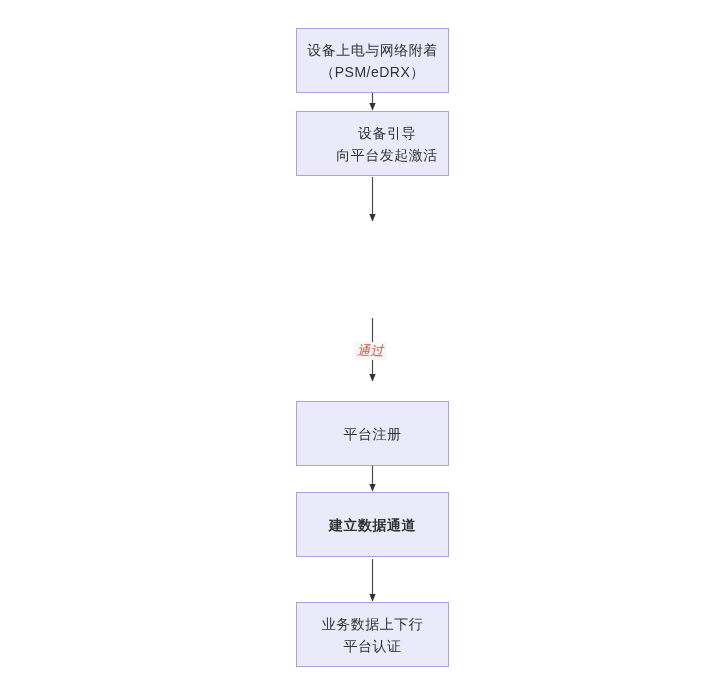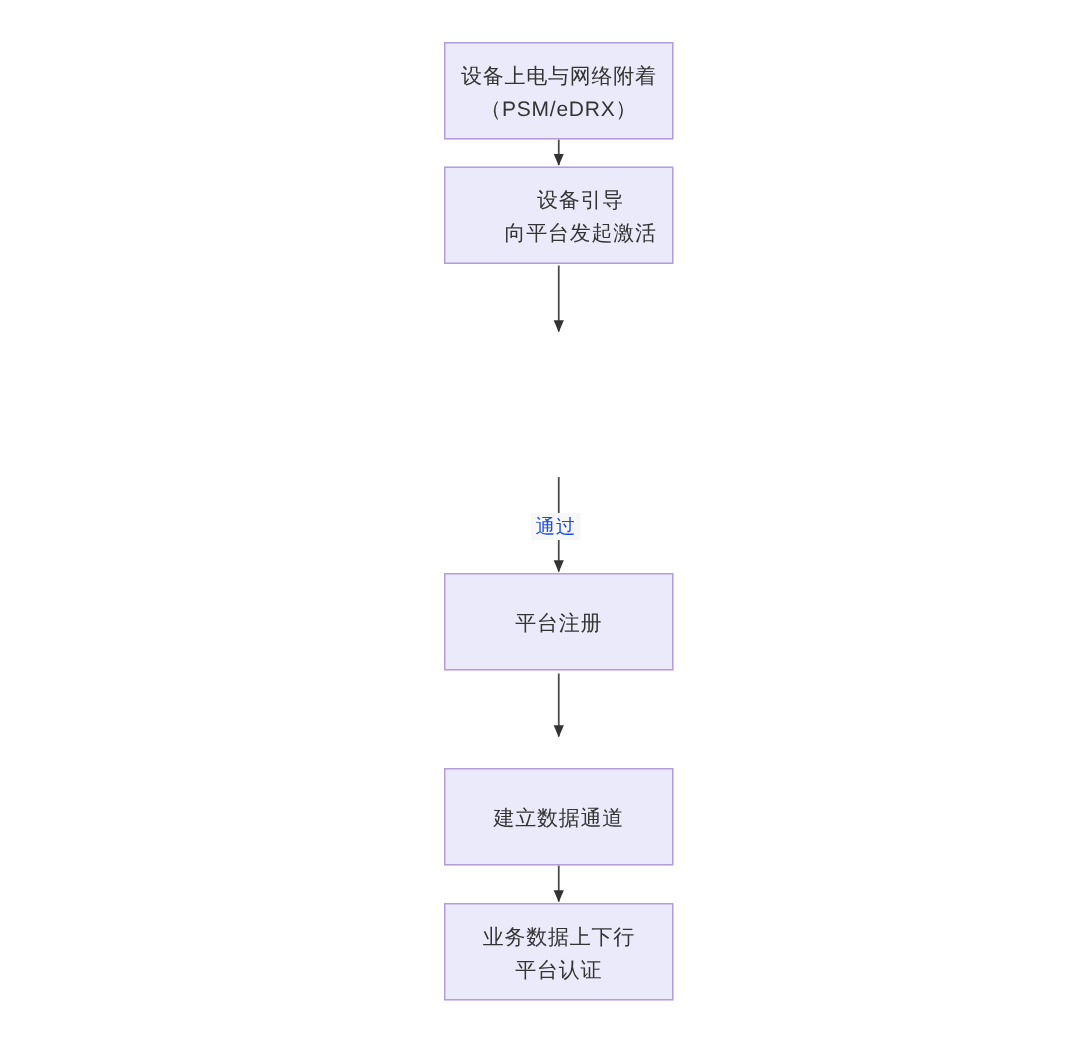--- a/index.html
+++ b/index.html
@@ -89,25 +89,26 @@
     height: 700px;
     z-index: 1;
     pointer-events: none;
   }
 
   .edge-label {
     position: absolute;
     z-index: 2;
     font-size: 13px;
     line-height: 16px;
-    color: #1d4ed8;
+    color: #ef4444;
     background: #f7f7f7;
     padding: 1px 3px;
     white-space: nowrap;
     letter-spacing: 0.5px;
+    font-style: italic;
   }
 </style>
 </head>
 <body>
 
 <div id="flow-canvas">
 
   <svg class="edge-layer" viewBox="0 0 726 700" xmlns="http://www.w3.org/2000/svg">
     <defs>
       <marker id="arrowhead" markerWidth="9" markerHeight="9" refX="7.5" refY="4" orient="auto" markerUnits="userSpaceOnUse">
@@ -132,25 +133,25 @@
     <span class="node-line">设备上电与网络附着</span>
     <span class="node-line">（PSM/eDRX）</span>
   </div>
 
   <div class="node process" style="top:111px;padding-left:29px;">
     <span class="node-line">设备引导</span>
     <span class="node-line">向平台发起激活</span>
   </div>
 
 
-  <div class="node process" style="top:382px;text-align:right;">
+  <div class="node process" style="top:401px;text-align:right;">
     <span class="node-line">平台注册</span>
   </div>
 
-  <div class="node process" style="top:512px;">
+  <div class="node process" style="top:492px;font-weight:bold;">
     <span class="node-line">建立数据通道</span>
   </div>
 
   <div class="node process" style="top:602px;">
     <span class="node-line">业务数据上下行</span>
     <span class="node-line">平台认证</span>
   </div>
 
 </div>
 

